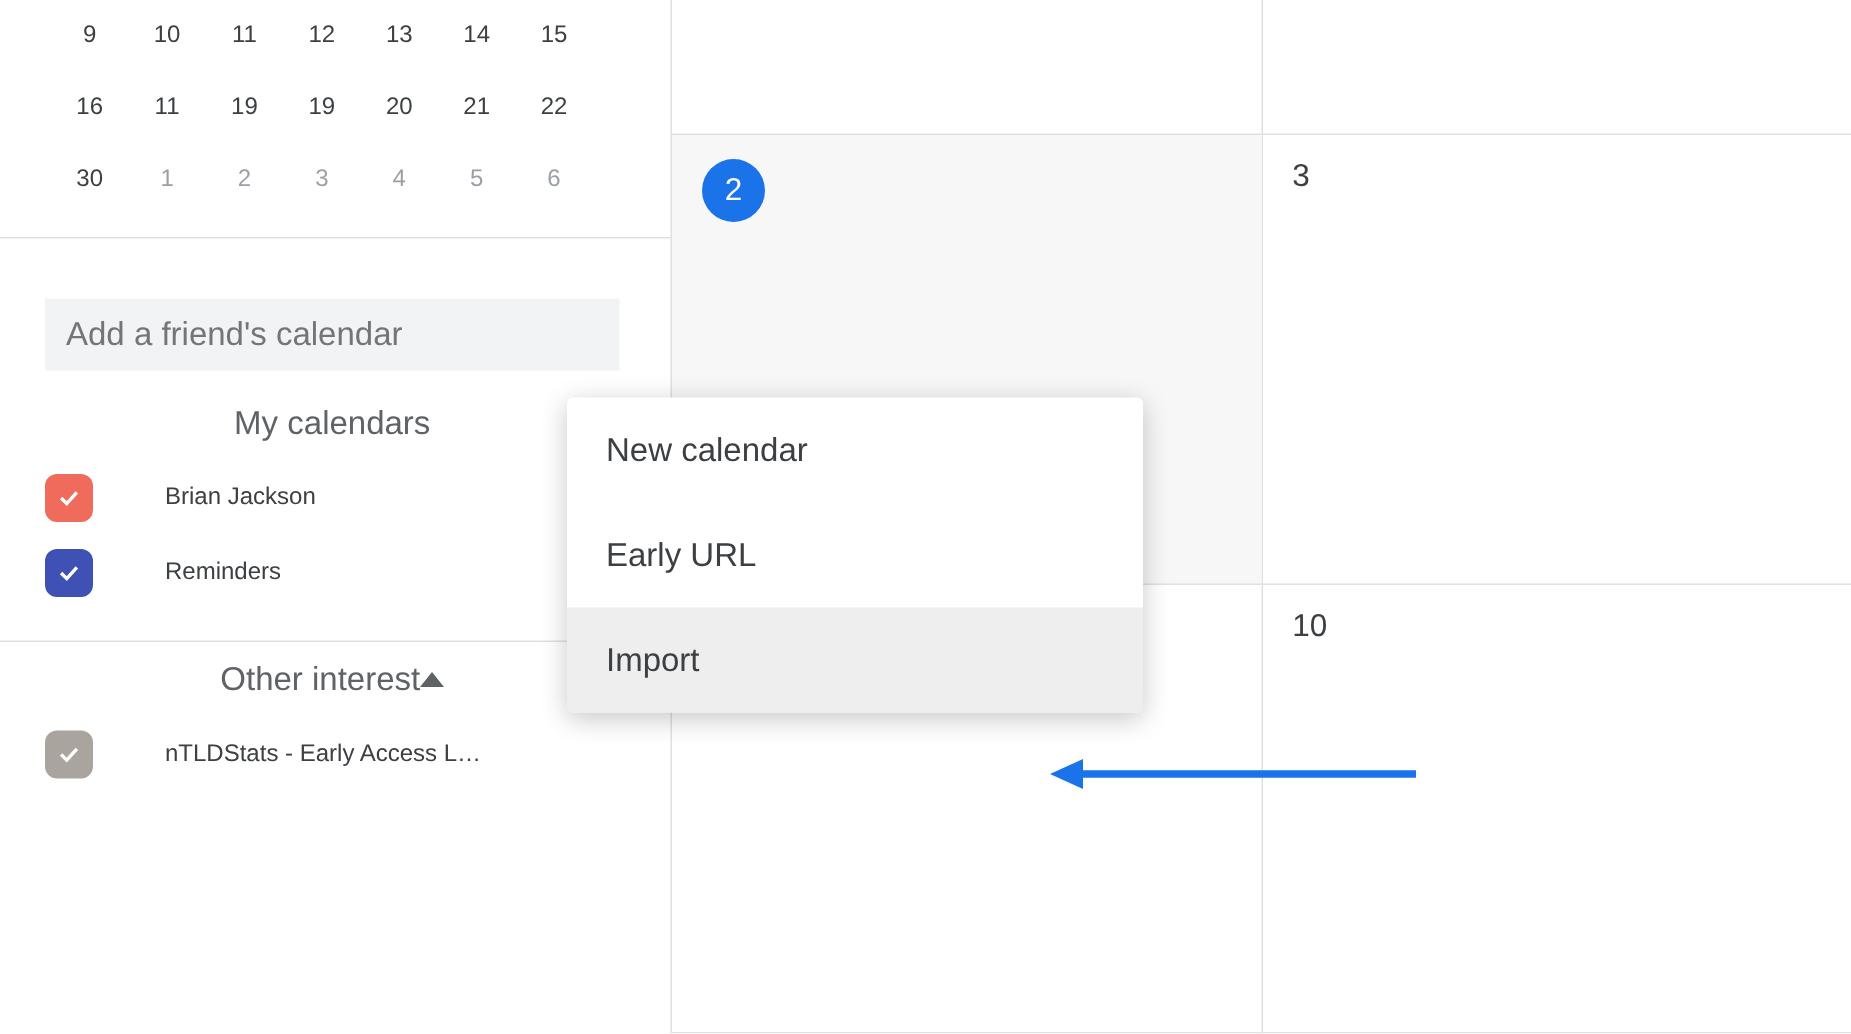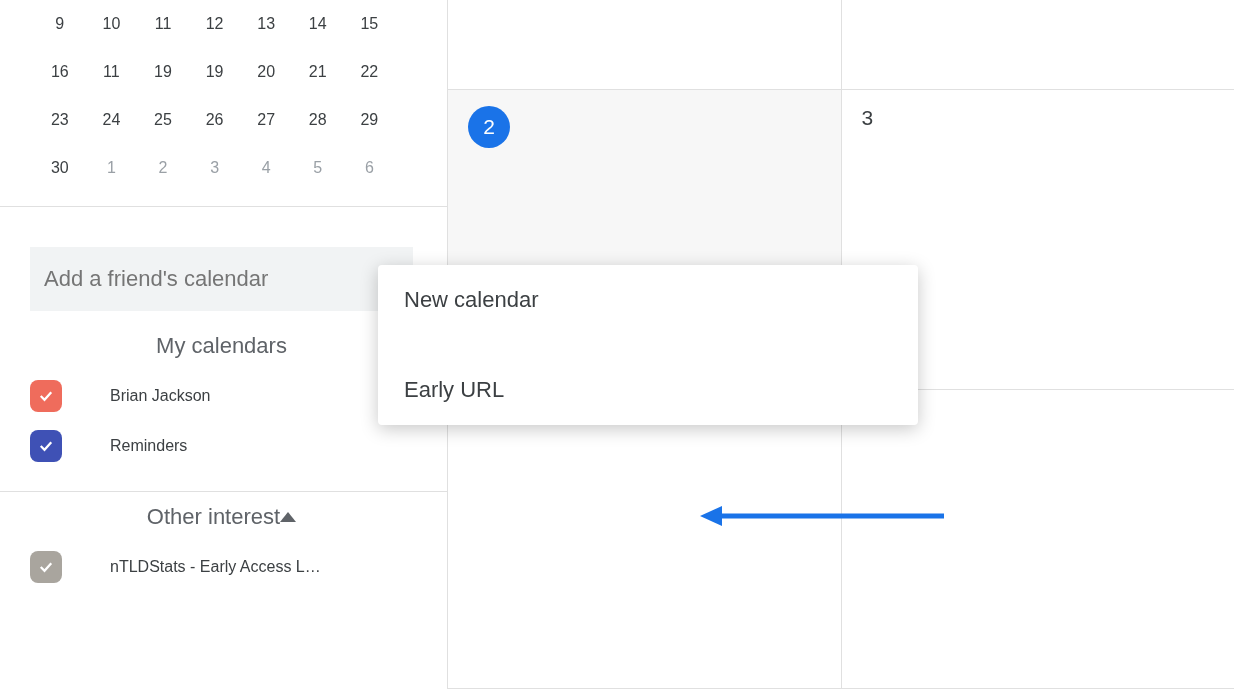--- a/index.html
+++ b/index.html
@@ -10,21 +10,21 @@
 
   
   .mini-cal { padding: 0 34px 14px 34px; }
   .mini-cal-row { display: flex; }
   .mini-cal-cell { width: 51.6px; height: 48px; display: flex; align-items: center; justify-content: center; font-size: 16px; color: #3c4043; cursor: pointer; user-select: none; }
   .mini-cal-cell.dim { color: #9aa0a6; }
 
   .hr { height: 1px; background: #e0e0e0; width: 100%; }
 
   .add-friend-wrap { padding: 40px 34px 10px 30px; position: relative; }
-  .add-friend { width: 100%; height: 64px; background: #f1f3f4; border: 0; padding-left: 14px; font-size: 22px; color: #80868b; display: flex; align-items: center; outline: none; }
+  .add-friend { width: 100%; height: 48px; background: #f1f3f4; border: 0; padding-left: 14px; font-size: 22px; color: #80868b; display: flex; align-items: center; outline: none; }
 
   .section-header { padding: 12px 34px 12px 30px; display: flex; align-items: center; justify-content: center; }
   .section-title { font-size: 22px; color: #5f6368; }
   .caret-up { width: 0; height: 0; border-left: 8px solid transparent; border-right: 8px solid transparent; border-bottom: 10px solid #5f6368; }
 
   .cal-item { display: flex; align-items: center; padding: 8px 34px 8px 30px; height: 50px; cursor: pointer; }
   .cal-checkbox { width: 32px; height: 32px; border-radius: 8px; display: flex; align-items: center; justify-content: center; flex: 0 0 32px; position: relative; }
   .cal-checkbox.salmon { background: #ef6c5c; }
   .cal-checkbox.blue { background: #3f51b5; }
   .cal-checkbox.grey { background: #a9a59e; }
@@ -36,21 +36,21 @@
   .week-col { flex: 1 1 0; border-right: 1px solid #e0e0e0; display: flex; flex-direction: column; position: relative; }
   .week-col:last-child { border-right: 0; }
   .day-cell { border-bottom: 1px solid #e0e0e0; padding: 16px 0 0 20px; font-size: 21px; color: #3c4043; position: relative; flex: 0 0 auto; }
   .day-cell.grey { background: #f7f7f7; }
   .day-cell.h90 { height: 90px; }
   .day-cell.h300 { height: 300px; }
 
   .today-badge { width: 42px; height: 42px; border-radius: 50%; background: #1a73e8; color: #fff; display: flex; align-items: center; justify-content: center; font-size: 21px; }
 
   
-  .menu { position: absolute; left: 378px; top: 265px; width: 540px; background: #fff; border-radius: 4px; box-shadow: 0 4px 18px rgba(0,0,0,0.22); display: flex; flex-direction: column; overflow: hidden; z-index: 10; gap: 20px; }
+  .menu { position: absolute; left: 378px; top: 265px; width: 384px; background: #fff; border-radius: 4px; box-shadow: 0 4px 18px rgba(0,0,0,0.22); display: flex; flex-direction: column; overflow: hidden; z-index: 10; }
   .menu-item { height: 70px; display: flex; align-items: center; padding-left: 26px; font-size: 22px; color: #3c4043; cursor: pointer; }
   .menu-item.highlight { background: #eeeeee; }
 
   
   .arrow { position: absolute; left: 700px; top: 504px; width: 244px; height: 24px; pointer-events: none; z-index: 20; }
   .arrow svg { width: 100%; height: 100%; overflow: visible; }
 </style>
 </head>
 <body>
 
@@ -67,29 +67,20 @@
         <div class="mini-cal-cell">15</div>
       </div>
       <div class="mini-cal-row">
         <div class="mini-cal-cell">16</div>
         <div class="mini-cal-cell">11</div>
         <div class="mini-cal-cell">19</div>
         <div class="mini-cal-cell">19</div>
         <div class="mini-cal-cell">20</div>
         <div class="mini-cal-cell">21</div>
         <div class="mini-cal-cell">22</div>
-      </div>
-      <div class="mini-cal-row">
-        <div class="mini-cal-cell">23</div>
-        <div class="mini-cal-cell">24</div>
-        <div class="mini-cal-cell">25</div>
-        <div class="mini-cal-cell">26</div>
-        <div class="mini-cal-cell">27</div>
-        <div class="mini-cal-cell">28</div>
-        <div class="mini-cal-cell">29</div>
       </div>
       <div class="mini-cal-row">
         <div class="mini-cal-cell">30</div>
         <div class="mini-cal-cell dim">1</div>
         <div class="mini-cal-cell dim">2</div>
         <div class="mini-cal-cell dim">3</div>
         <div class="mini-cal-cell dim">4</div>
         <div class="mini-cal-cell dim">5</div>
         <div class="mini-cal-cell dim">6</div>
       </div>
@@ -157,20 +148,21 @@
       </div>
       <div class="day-cell" style="flex:1">
         <span>10</span>
       </div>
     </div>
   </div>
 
   <div class="menu">
     <div class="menu-item">New calendar</div>
     <div class="menu-item">Early URL</div>
+    <div class="menu-item highlight">Import</div>
   </div>
 
   <div class="arrow">
     <svg viewBox="0 0 244 24">
       <line x1="244" y1="12" x2="18" y2="12" stroke="#1a73e8" stroke-width="5"></line>
       <polygon points="0,12 22,2 22,22" fill="#1a73e8"></polygon>
     </svg>
   </div>
 
 </div>

